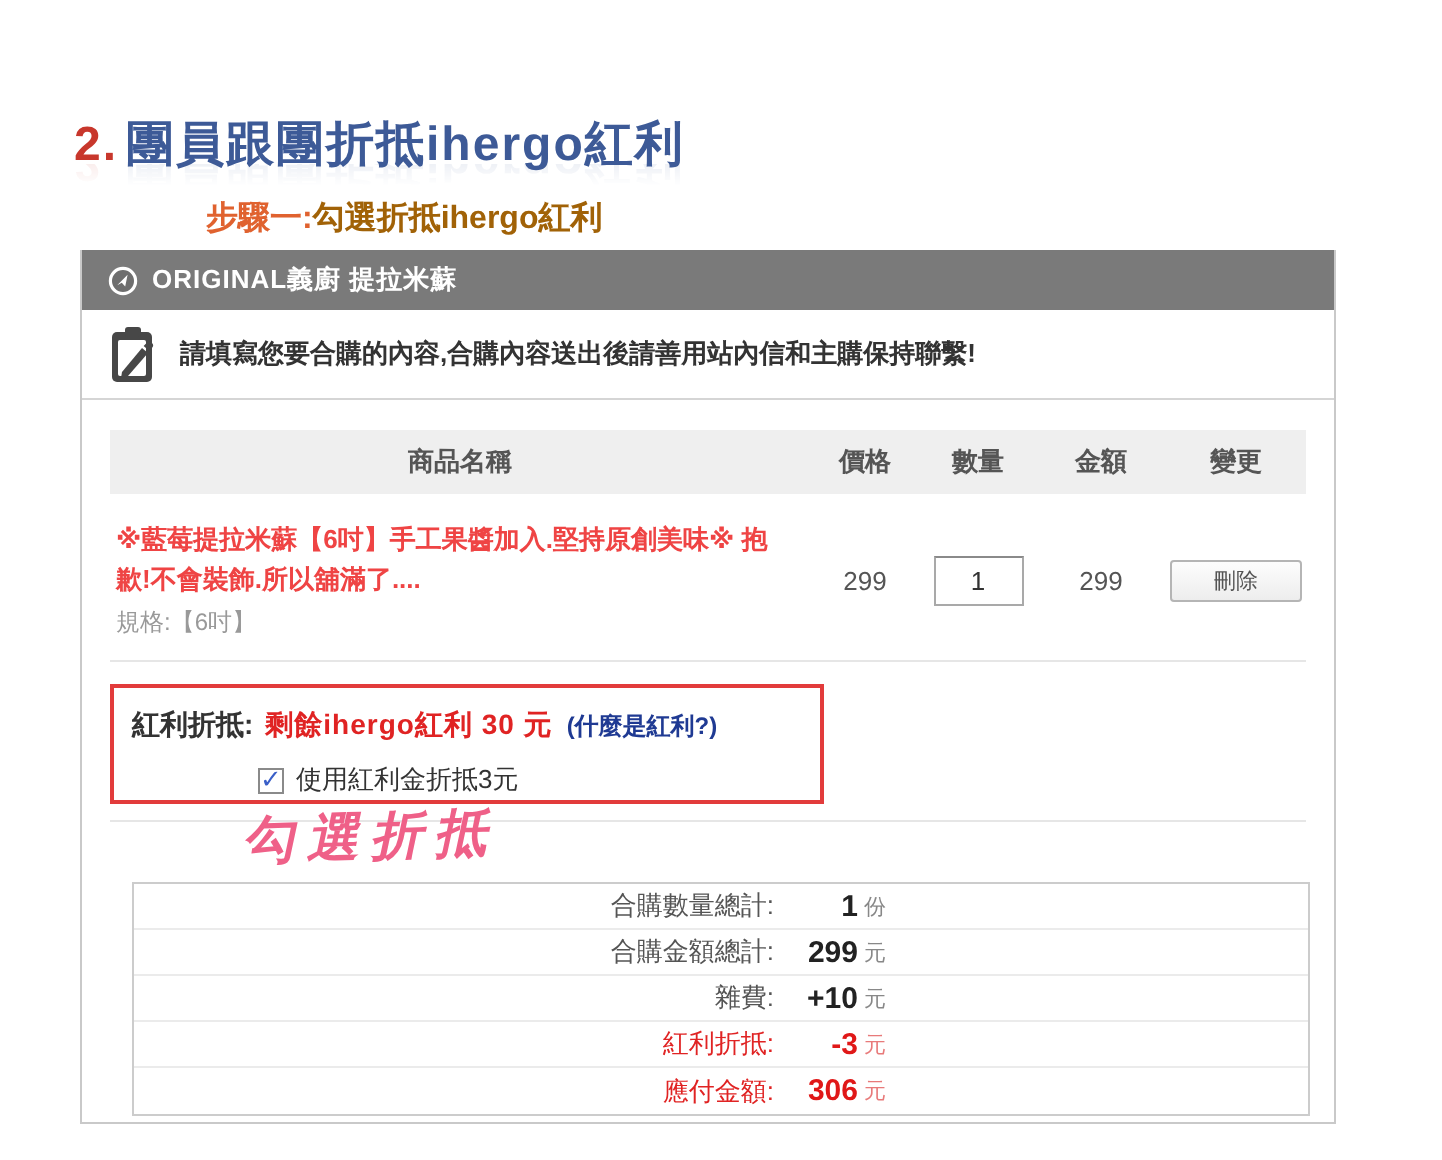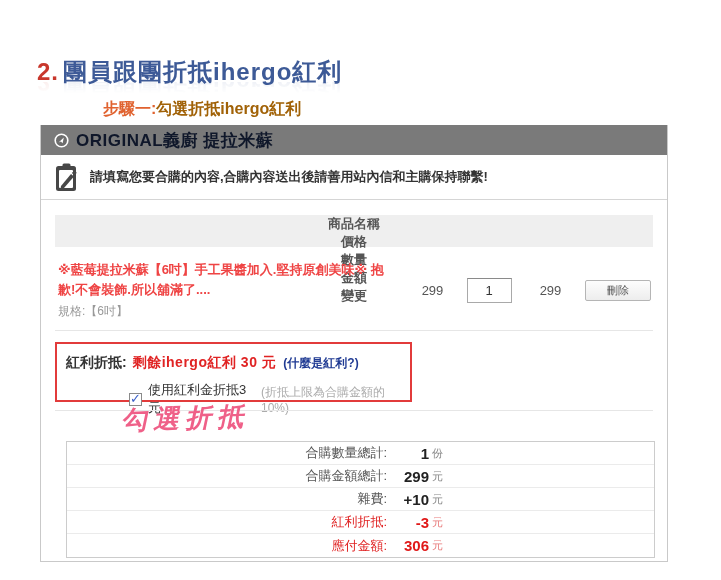--- a/index.html
+++ b/index.html
@@ -16,31 +16,31 @@
   .heading-reflection .num { color:#c8372c; margin-right:4px; }
   .heading-reflection .txt { color:#3d5a97; }
   .step { position:absolute; left:103px; top:99px; font-size:16px; font-weight:bold; }
   .step .lbl { color:#e0622f; }
   .step .txt { color:#a16207; }
 
   
   .panel { position:absolute; left:40px; top:125px; width:628px; height:437px;
     border:1px solid #c9c9c9; border-top:none; background:#fff; }
   .panel-header { height:30px; background:#7a7a7a; display:flex; align-items:center;
-    padding-left:13px; color:#0f172a; font-size:17px; font-weight:bold; letter-spacing:.5px; }
+    padding-left:13px; color:#ffffff; font-size:13px; font-weight:bold; letter-spacing:.5px; }
   .panel-header svg { margin-right:7px; display:block; }
   .notice-row { height:45px; border-bottom:1px solid #d5d5d5; display:flex; align-items:center;
     padding-left:12px; font-size:13px; font-weight:bold; color:#333; background:#fff; }
   .notice-row svg { margin-right:10px; display:block; }
   .panel-body { position:relative; height:360px; }
 
   
   .goods-table { margin:15px 14px 0; }
   .thead { display:flex; background:#efefef; height:32px; align-items:center;
-    font-size:13px; font-weight:bold; color:#555;flex-direction:column; }
+    font-size:13px; font-weight:bold; color:#555; }
   .col-name { flex:1; text-align:center; }
   .col-price { width:55px; text-align:center; }
   .col-qty { width:58px; text-align:center; }
   .col-amount { width:65px; text-align:center; }
   .col-action { width:70px; text-align:center; }
   .trow { display:flex; padding:13px 0 10px; border-bottom:1px solid #e6e6e6; }
   .trow .col-name { text-align:left; padding:0 10px 0 3px; }
   .pname { font-size:13px; font-weight:bold; color:#ef4444; line-height:20px; }
   .pspec { font-size:12px; color:#999; margin-top:3px; }
   .ccell { display:flex; align-items:center; justify-content:center; font-size:13px; color:#555; }
@@ -140,21 +140,20 @@
 
     <div class="bonus-box">
       <div class="bonus-line1">
         <span class="bonus-label">紅利折抵:</span>
         <span class="bonus-remaining">剩餘ihergo紅利 30 元</span>
         <a class="bonus-link">(什麼是紅利?)</a>
       </div>
       <div class="bonus-line2">
         <span class="cbox"></span>
         <span class="cbox-label">使用紅利金折抵3元</span>
-        <span class="cbox-note">(折抵上限為合購金額的10%)</span>
       </div>
     </div>
     <div class="bonus-underline"></div>
 
     <div class="handnote">勾選折抵</div>
 
     <div class="summary-box">
       <div class="srow">
         <div class="slabel">合購數量總計:</div>
         <div class="svalue">1</div>

